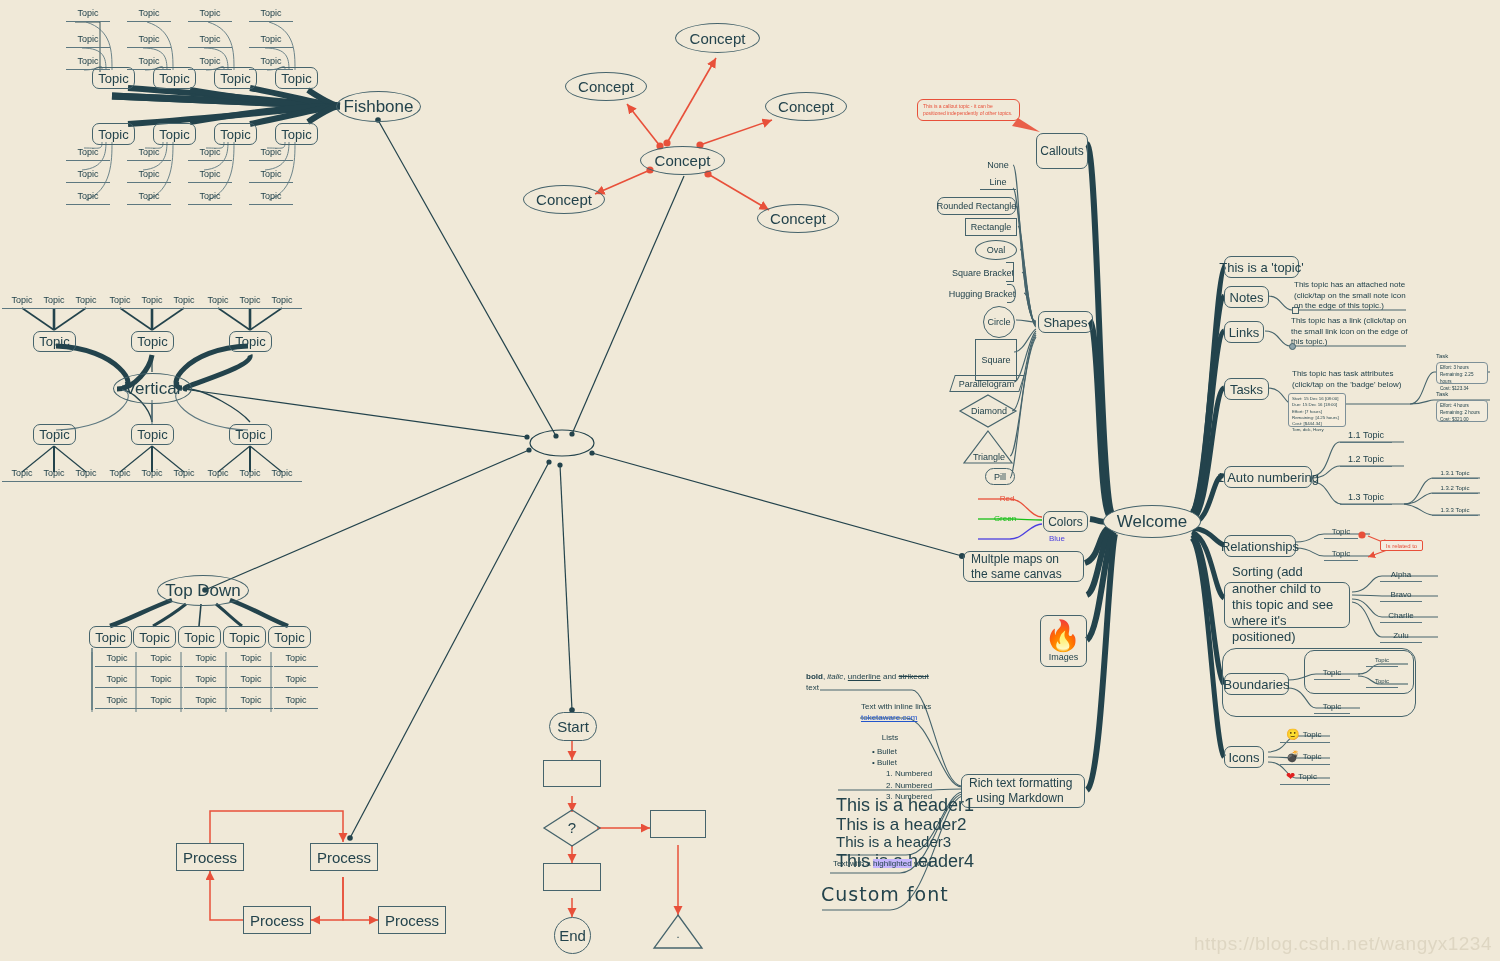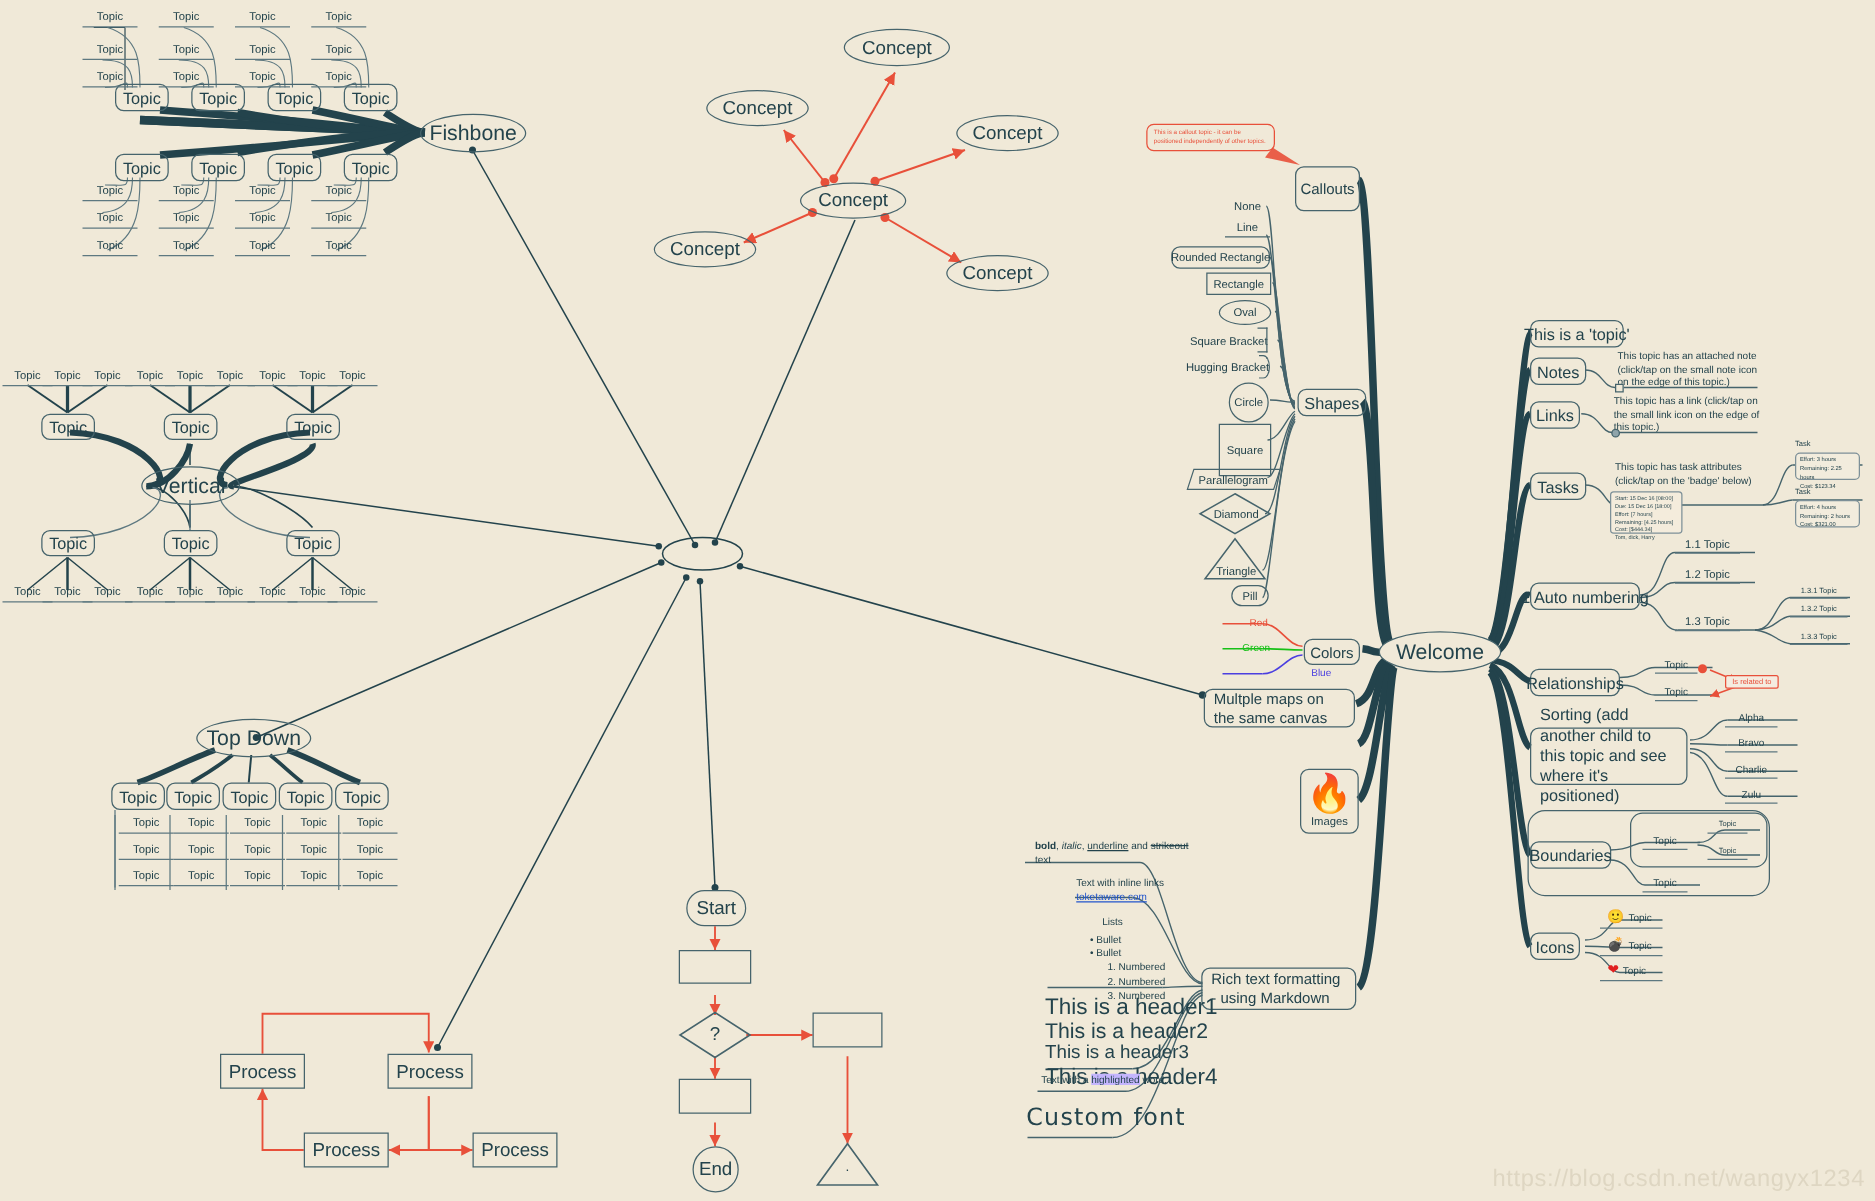--- a/index.html
+++ b/index.html
@@ -801,21 +801,21 @@
     </div>
   <div class="node rrect" style="left:1040px;top:615px;width:47px;height:52px;flex-direction:column;gap:1px;padding:2px;">
     <span class="fire">🔥</span>
     <span class="t9">Images</span>
   </div>
 
   <div class="node rrect t12 wrap" style="left:961px;top:774px;width:124px;height:34px;padding:3px 7px;">
       <span>Rich text formatting - using Markdown</span>
     </div>
 
-  <div class="node plain t8 rt-note" style="left:828px;top:671px;width:132px;height:24px;line-height:1.35;align-items:center;">
+  <div class="node plain t8 rt-note" style="left:806px;top:671px;width:132px;height:24px;line-height:1.35;align-items:center;">
     <span><b>bold</b><span>, </span><i>italic</i><span>, </span><u>underline</u><span> and </span><s>strikeout</s><span> text</span></span>
   </div>
 
   <div class="node plain t8 rt-note" style="left:861px;top:702px;width:120px;height:26px;flex-direction:column;align-items:flex-start;line-height:1.35;">
     <span>Text with inline links</span>
     <span class="link-text">toketaware.com</span>
   </div>
 
   <div class="node plain t8" style="left:872px;top:731px;width:36px;height:13px;">
       <span>Lists</span>

